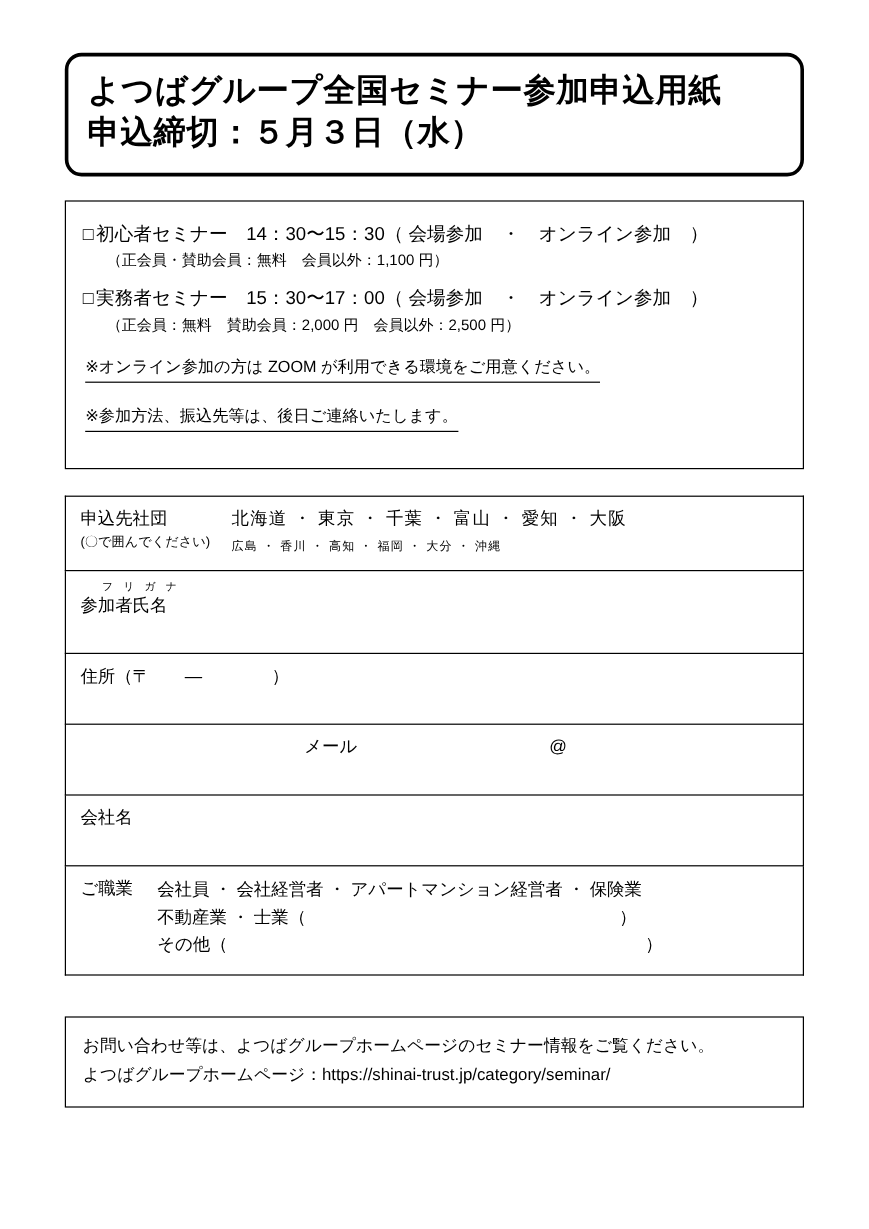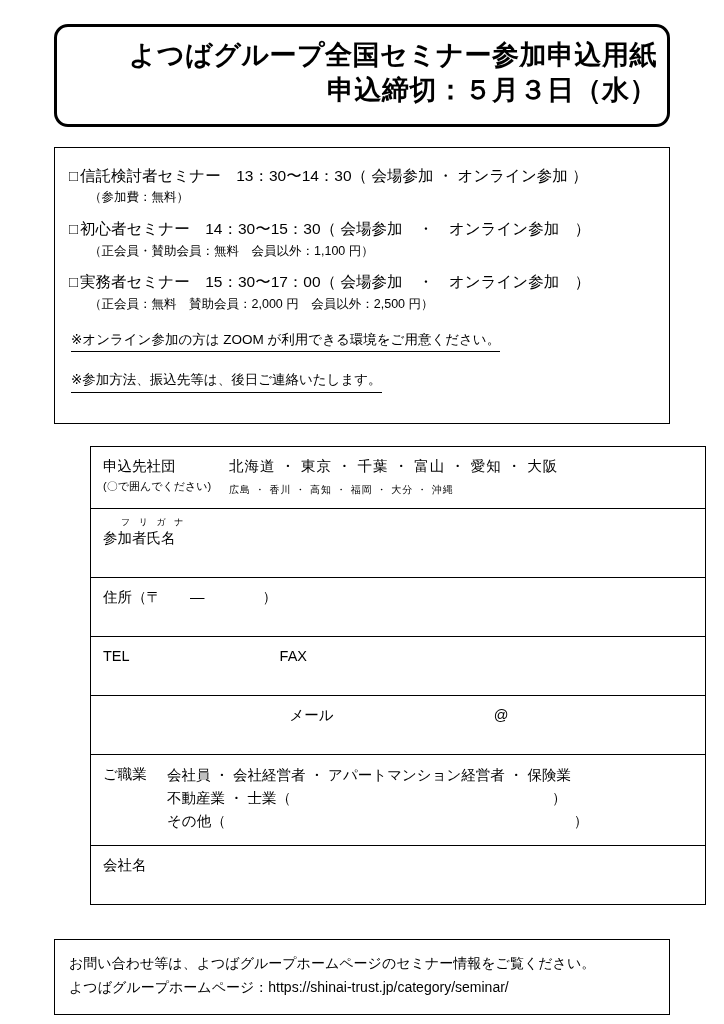--- a/index.html
+++ b/index.html
@@ -18,25 +18,25 @@
   .page {
     width: 724px;
     height: 1024px;
     box-sizing: border-box;
     padding: 0 54px;
     position: relative;
   }
 
   
   .title-box {
-    margin-top: 24px;
+    margin-top: 44px;
     border: 3px solid #000;
     border-radius: 14px;
-    padding: 12px 10px 16px 6px;
-    text-align: right;
+    padding: 12px 10px 16px 16px;
+    text-align: left;
   }
   .title-line1 {
     font-size: 27px;
     font-weight: bold;
     letter-spacing: 0.5px;
     line-height: 1.25;
     white-space: nowrap;
   }
   .title-line2 {
     font-size: 27px;
@@ -85,21 +85,20 @@
   }
   .note-wrap { margin-bottom: 16px; }
 
   
   .form-table {
     margin-top: 22px;
     border: 1.5px solid #000;
     border-collapse: collapse;
     width: 100%;
     table-layout: fixed;
-    margin-left: 36px;
   }
   .form-table td {
     border: 1px solid #000;
     padding: 0;
   }
   .cell {
     padding: 9px 10px 9px 12px;
     font-size: 14.5px;
     line-height: 1.5;
   }
@@ -168,26 +167,20 @@
 
 <div class="page">
 
   <div class="title-box">
     <div class="title-line1">よつばグループ全国セミナー参加申込用紙</div>
     <div class="title-line2">申込締切：５月３日（水）</div>
   </div>
 
   <div class="seminar-box">
 
-    <div class="sem-item">
-      <div class="sem-main">
-        <span class="chk">□</span><span>信託検討者セミナー　13：30〜14：30（ 会場参加 ・ オンライン参加 ）</span>
-      </div>
-      <div class="sem-sub">（参加費：無料）</div>
-    </div>
 
     <div class="sem-item">
       <div class="sem-main">
         <span class="chk">□</span><span>初心者セミナー　14：30〜15：30（ 会場参加　・　オンライン参加　）</span>
       </div>
       <div class="sem-sub">（正会員・賛助会員：無料　会員以外：1,100 円）</div>
     </div>
 
     <div class="sem-item">
       <div class="sem-main">
@@ -229,53 +222,46 @@
         </div>
       </td>
     </tr>
 
     <tr>
       <td>
         <div class="cell addr-cell">住所（〒　　―　　　　）</div>
       </td>
     </tr>
 
-    <tr>
-      <td>
-        <div class="cell tel-cell">
-          <span>TEL</span><span class="inline-gap-1"></span><span>FAX</span>
-        </div>
-      </td>
-    </tr>
 
     <tr>
       <td>
         <div class="cell mail-cell">
           <span>メール</span><span class="inline-gap-2"></span><span>@</span>
         </div>
+      </td>
+    </tr>
+
+    <tr>
+      <td>
+        <div class="cell comp-cell">会社名</div>
       </td>
     </tr>
 
     <tr>
       <td>
         <div class="cell job-cell">
           <span class="job-label">ご職業</span><span class="job-lines">
             <span class="job-line">会社員 ・ 会社経営者 ・ アパートマンション経営者 ・ 保険業</span><br>
             <span class="job-line">不動産業 ・ 士業（　　　　　　　　　　　　　　　　　　）</span><br>
             <span class="job-line">その他（　　　　　　　　　　　　　　　　　　　　　　　　）</span>
           </span>
         </div>
       </td>
     </tr>
-
-    <tr>
-      <td>
-        <div class="cell comp-cell">会社名</div>
-      </td>
-    </tr>
   </tbody>
     </table>
 
   <div class="footer-box">
     <div class="footer-line">お問い合わせ等は、よつばグループホームページのセミナー情報をご覧ください。</div>
     <div class="footer-line">よつばグループホームページ：https://shinai-trust.jp/category/seminar/</div>
   </div>
 
 </div>
 

